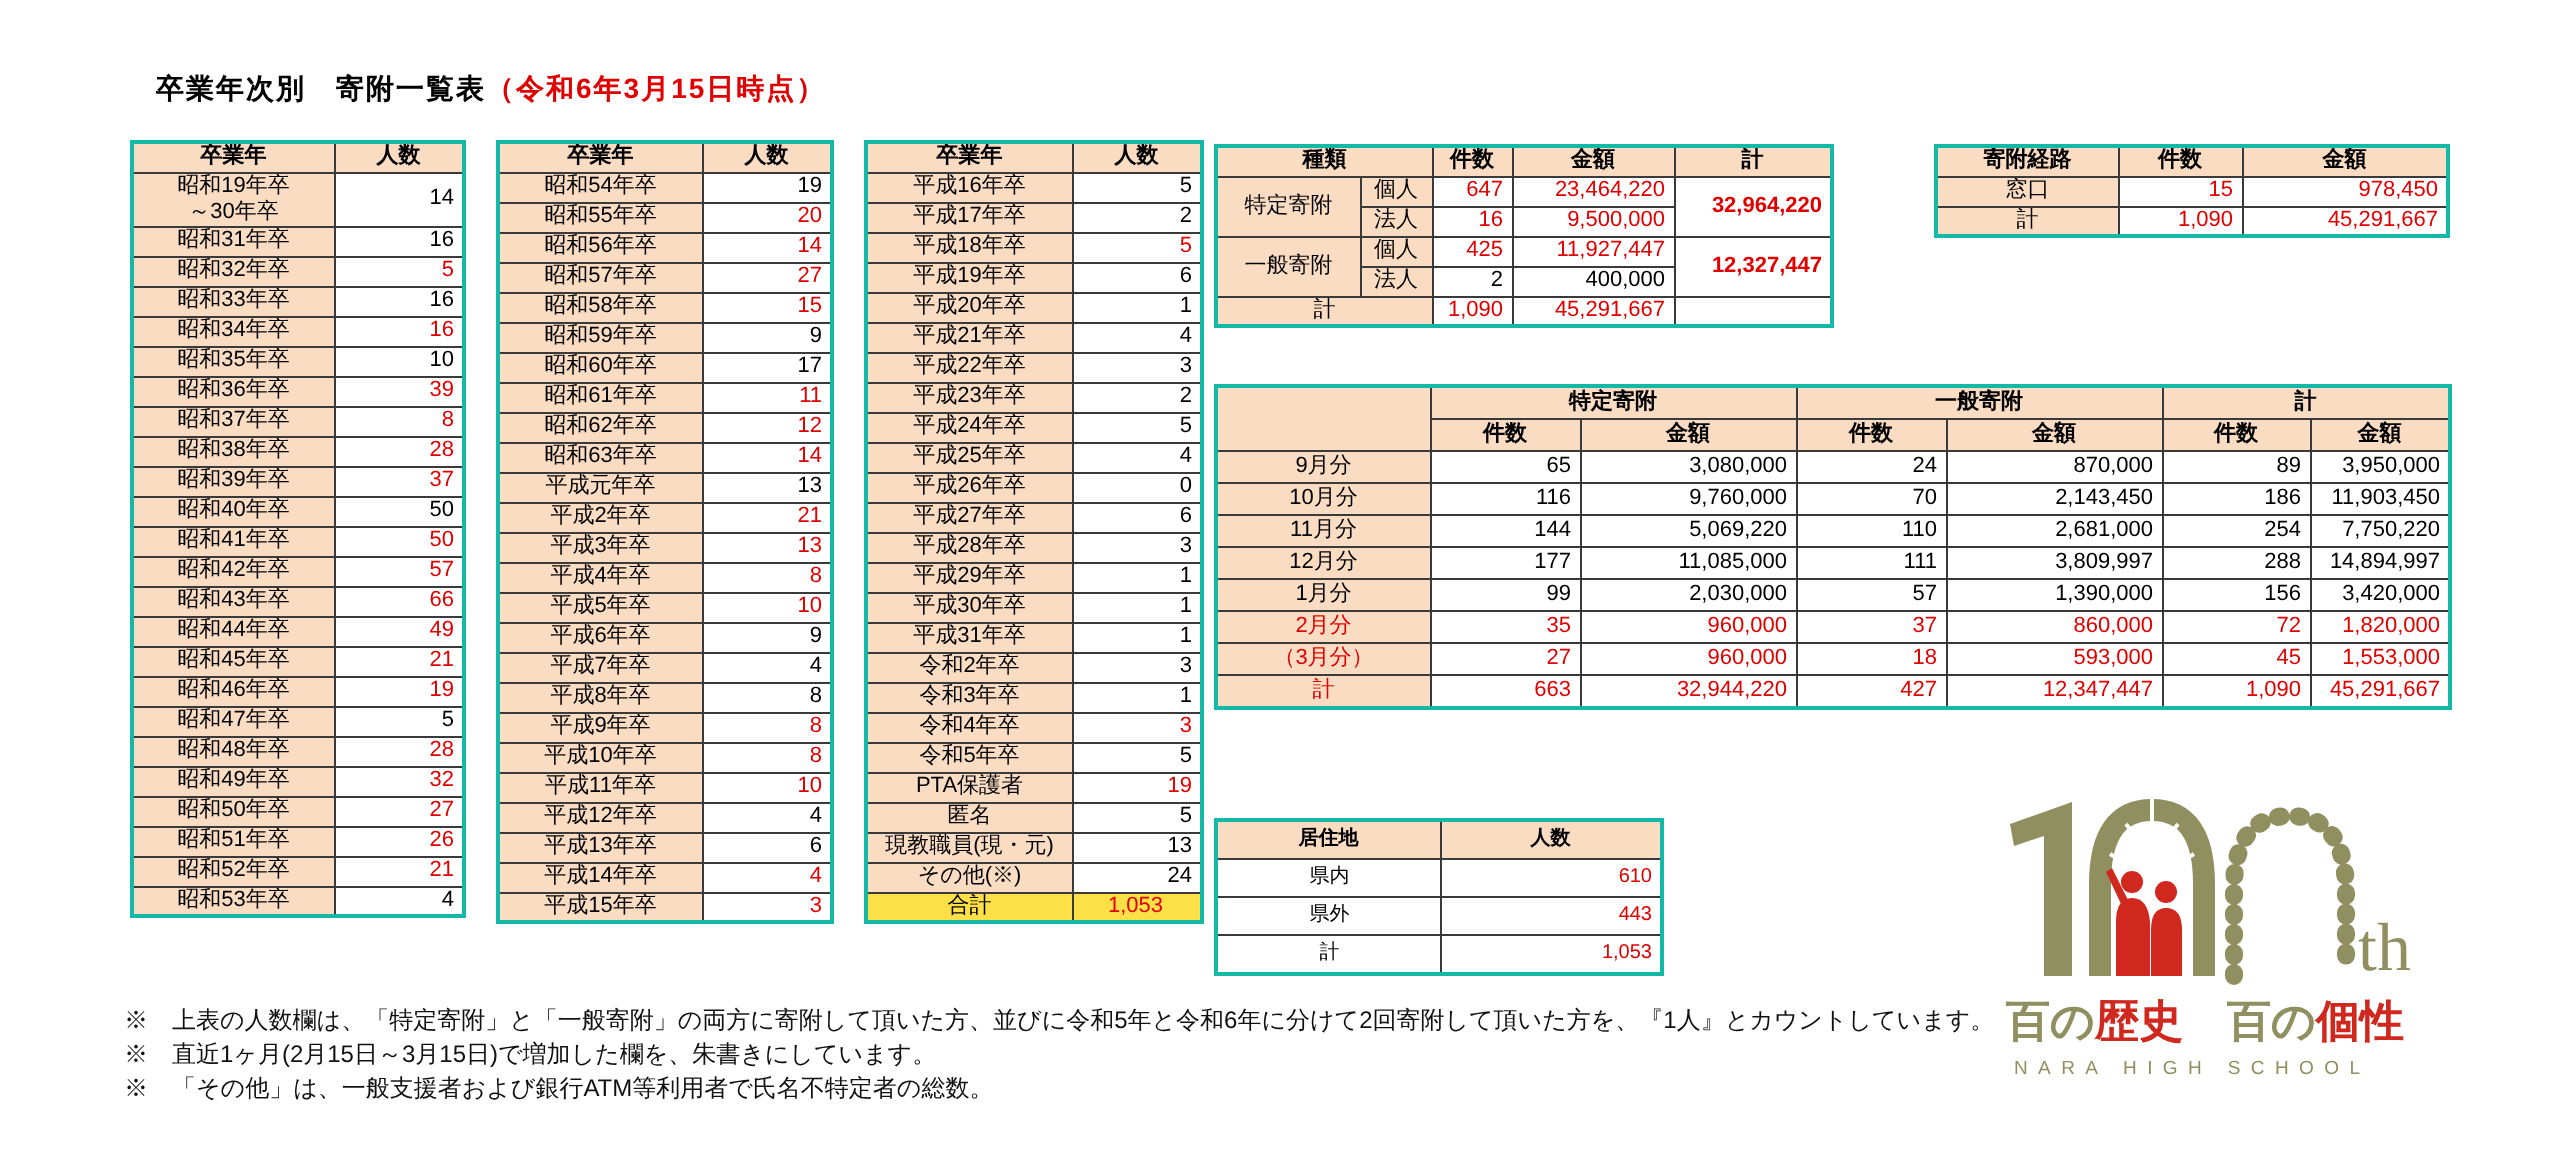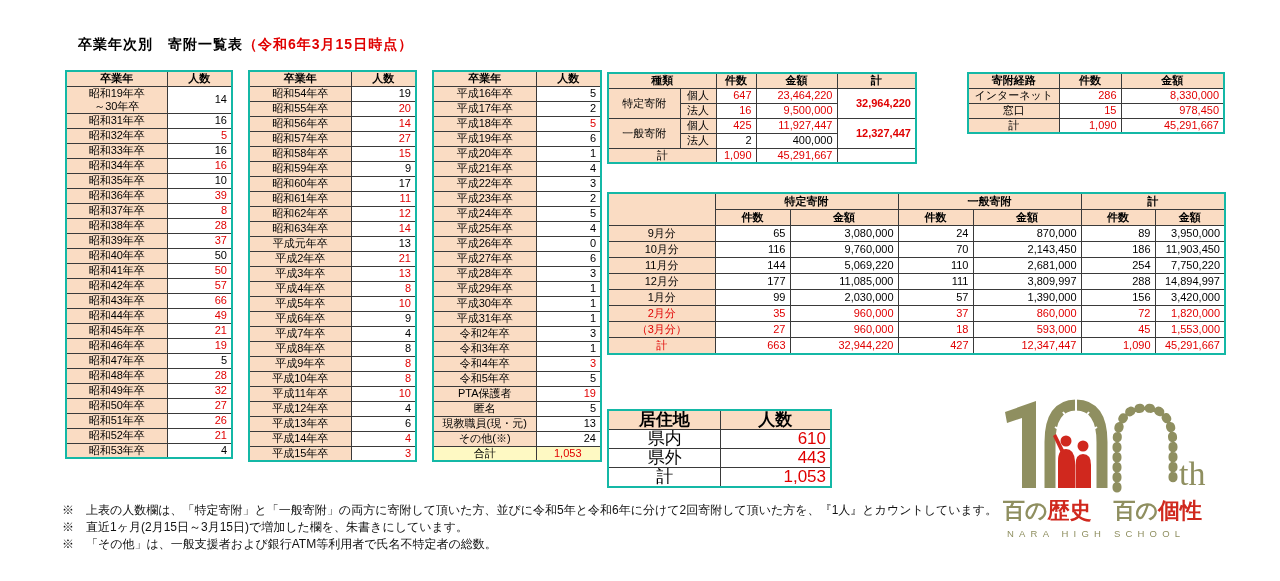--- a/index.html
+++ b/index.html
@@ -20,36 +20,36 @@
     border:1px solid #3a3a3a; font-size:11px; padding:0 3px;
     height:15px; line-height:13px; overflow:hidden; white-space:nowrap;
   }
   th { background:#fadcc3; font-weight:bold; text-align:center; }
   .label-cell { background:#fadcc3; text-align:center; }
   .white-label { background:#fff; text-align:center; padding-left:4px; }
   .num { text-align:right; padding-right:4px; background:#fff; }
   .red { color:#e00000; }
   .bold { font-weight:bold; }
   .red-row td { color:#e00000; }
-  .total-row td { background:#fef9c3;text-align:center; }
+  .total-row td { background:#fde047;text-align:center; }
   .ylabel { background:#fadcc3; text-align:center; white-space:pre-line; }
 
   
   #t1 { left:65px;  top:70px; } #t1 table { width:166px; }
   #t2 { left:248px; top:70px; } #t2 table { width:167px; }
   #t3 { left:432px; top:70px; } #t3 table { width:168px; }
 
   #type-tbl  { left:607px; top:72px; } #type-tbl table { width:308px; }
   #route-tbl { left:967px; top:72px;border-radius:15px; } #route-tbl table { width:256px; }
 
   #monthly-tbl { left:607px; top:192px; } #monthly-tbl table { width:617px; }
   #monthly-tbl td, #monthly-tbl th { height:16px; line-height:15px; }
 
   #res-tbl { left:607px; top:409px; } #res-tbl table { width:223px; }
-  #res-tbl td, #res-tbl th { height:19px; line-height:18px; font-size:17px; }
+  #res-tbl td, #res-tbl th { height:19px; line-height:18px; font-size:10px; }
 
   
   #footnotes { left:62px; top:502px; font-size:12px; line-height:17px; color:#111; }
 
   
   #logo { left:995px; top:382px; width:232px; height:168px; }
 </style>
 </head>
 <body>
 
@@ -469,25 +469,20 @@
       </colgroup>
     <thead>
       <tr>
         <th>寄附経路</th>
         <th>件数</th>
         <th>金額</th>
       </tr>
     </thead>
     <tbody>
 
-    <tr>
-          <td class="label-cell">インターネット</td>
-          <td class="num red">286</td>
-          <td class="num red">8,330,000</td>
-        </tr>
         <tr>
           <td class="label-cell">窓口</td>
           <td class="num red">15</td>
           <td class="num red">978,450</td>
         </tr>
         <tr>
           <td class="label-cell">計</td>
           <td class="num red">1,090</td>
           <td class="num red">45,291,667</td>
         </tr>

